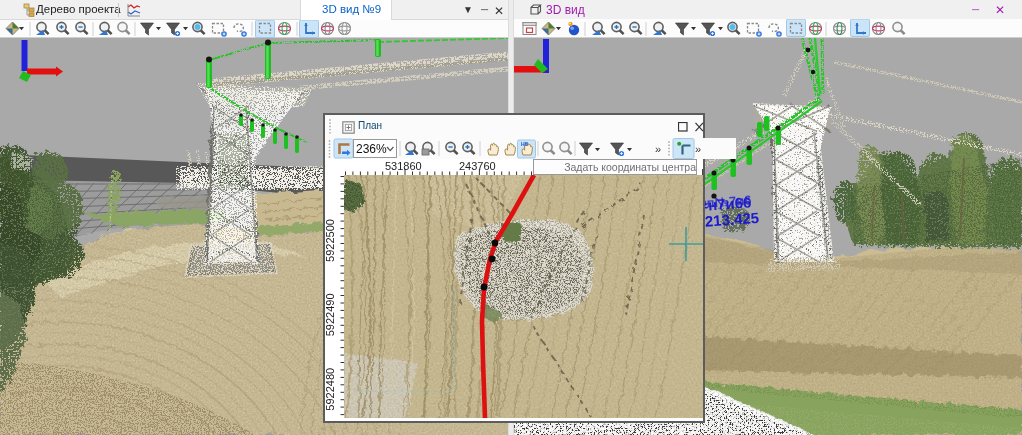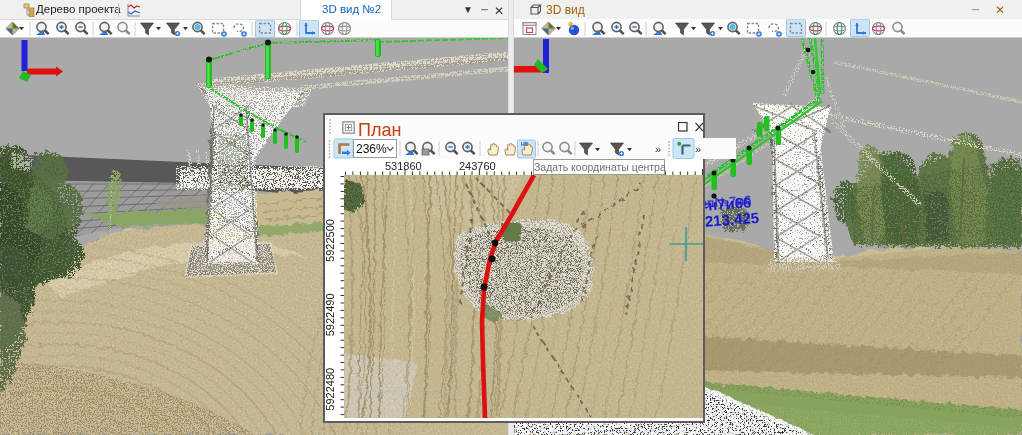--- a/index.html
+++ b/index.html
@@ -6,30 +6,30 @@
 #stage{position:relative;width:1022px;height:435px}
 .panelL{position:absolute;left:0;top:0;width:508px;height:435px}
 .split{position:absolute;left:508px;top:0;width:6px;height:435px;background:#ececec;border-left:1px solid #dcdcdc;border-right:1px solid #dcdcdc}
 .panelR{position:absolute;left:514px;top:0;width:508px;height:435px}
 .tabbar{position:absolute;left:0;top:0;width:508px;height:20px;background:#f0f0f0;border-bottom:1px solid #d9d9d9;font-size:11.5px;color:#222}
 .tabtext{position:absolute;top:3px;white-space:nowrap}
 .tabact{position:absolute;left:300px;top:0;width:92px;height:21px;background:#fff;border-left:1px solid #d9d9d9;border-right:1px solid #d9d9d9}
 .tbtns{position:absolute;top:4px;color:#333;font-size:10px;letter-spacing:6px}
 .toolrowL{position:absolute;left:0;top:20px;width:508px;height:18px;background:#fcfcfc;border-bottom:1px solid #cfcfcf}
 .viewL{position:absolute;left:0;top:38px;width:508px;height:397px}
-.titleR{position:absolute;left:0;top:0;width:508px;height:19px;background:#f0f0f0;font-size:12px;color:#a16207}
+.titleR{position:absolute;left:0;top:0;width:508px;height:19px;background:#f0f0f0;font-size:12px;color:#a21caf}
 .toolrowR{position:absolute;left:0;top:19px;width:508px;height:19px;background:#fcfcfc;border-bottom:1px solid #cfcfcf}
 .viewR{position:absolute;left:0;top:38px;width:508px;height:397px}
 #win{position:absolute;left:323px;top:113px;width:382px;height:310px;background:#fff;border:2px solid #5c5c5c}
-#wtitle{position:absolute;left:0;top:0;width:378px;height:23px;background:#fbfbfb;font-size:18px;color:#c2410c}
+#wtitle{position:absolute;left:0;top:0;width:378px;height:23px;background:#fbfbfb;font-size:10px;color:#0c4a6e}
 #wtool{position:absolute;left:0;top:23px;width:411px;height:21px;background:#fbfbfb}
 #wruler{position:absolute;left:0;top:44px;width:338px;height:16px;background:#fff}
 #wmap{position:absolute;left:19px;top:60px;width:359px;height:243px}
 .rl{position:absolute;font-size:11px;color:#222}
-#wtip{position:absolute;left:208px;top:44px;width:132px;height:16px;background:#fdfdfd;border:1px solid #9a9a9a;font-size:10.5px;color:#707070;text-align:left;line-height:14px;z-index:5;white-space:nowrap}
+#wtip{position:absolute;left:208px;top:44px;width:164px;height:16px;background:#fdfdfd;border:1px solid #9a9a9a;font-size:10.5px;color:#707070;text-align:right;line-height:14px;z-index:5;white-space:nowrap}
 </style></head>
 <body>
 <div id="stage">
  <div class="panelL">
   <div class="tabbar">
     <svg width="14" height="14" viewBox="0 0 14 14" style="position:absolute;left:23px;top:3px">
           <rect x="1" y="1" width="5" height="4" fill="#e8c87a" stroke="#a88840" stroke-width="0.8"></rect>
           <rect x="6" y="5" width="5" height="4" fill="#d8a84a" stroke="#a88840" stroke-width="0.8"></rect>
           <rect x="6" y="10" width="5" height="3.5" fill="#d8a84a" stroke="#a88840" stroke-width="0.8"></rect>
           <path d="M4,5 L4,12 L6,12 M4,7 L6,7" stroke="#888" fill="none" stroke-width="0.8"></path>
@@ -38,21 +38,21 @@
           <path d="M1,4 L4,2 L7,5 L10,3 L13,4" stroke="#cc2222" fill="none" stroke-width="1.3"></path>
           <path d="M1,9 L4,11 L8,8 L13,10" stroke="#3366cc" fill="none" stroke-width="1.3"></path>
           <path d="M1,1 L1,13 L13,13" stroke="#888" fill="none" stroke-width="1"></path>
         </svg>
         <svg width="15" height="14" viewBox="0 0 15 14" style="position:absolute;left:307px;top:3px">
           <path d="M3,4.5 L10,4.5 L10,11 L3,11 Z M3,4.5 L5.5,2 L12.5,2 L10,4.5 M10,11 L12.5,8.5 L12.5,2" fill="none" stroke="#555" stroke-width="1.1"></path>
         </svg>
     <div class="tabtext" style="left:36px">Дерево проекта</div>
         <div style="position:absolute;left:118px;top:3px;width:1px;height:14px;background:#c9c9c9"></div>
     <div class="tabact"></div>
-    <div class="tabtext" style="left:322px;color:#0a64c8;z-index:2">3D вид №2</div>
+    <div class="tabtext" style="left:322px;color:#0a64c8;z-index:2">3D вид №9</div>
     <div class="tbtns" style="left:463px">▼</div>
     <div class="tbtns" style="left:481px;font-weight:bold">─</div>
     <div class="tbtns" style="left:494px;font-size:12px">✕</div>
   </div>
   <div class="toolrowL"><svg width="508" height="18" viewBox="0 0 508 18">
           <g transform="translate(5,1)">
             <path d="M7.5,1 L14,7.5 L7.5,14 L1,7.5 Z" fill="#c8b87a" stroke="#777" stroke-width="0.8"></path>
             <path d="M7.5,1 L14,7.5 L7.5,7.5 Z" fill="#4e7a3a"></path>
             <path d="M1,7.5 L7.5,14 L7.5,7.5 Z" fill="#3a6b9a"></path>
           </g>

